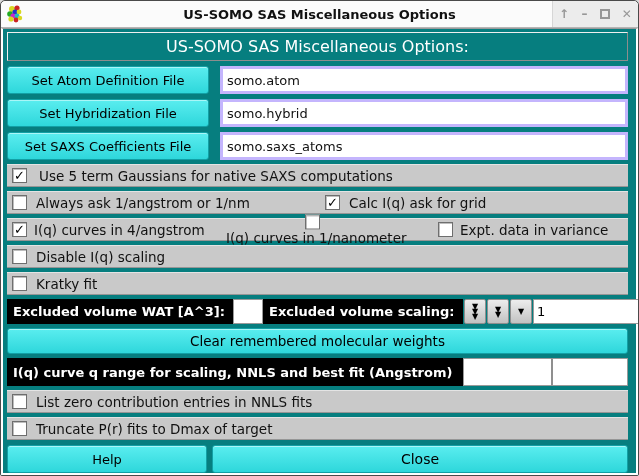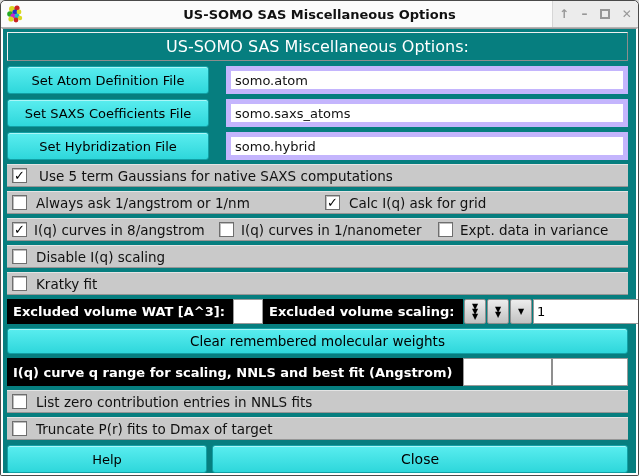--- a/index.html
+++ b/index.html
@@ -52,23 +52,23 @@
     color:#ffffff;font-size:16px;
   }
 
   .file-row{height:28px;flex:none;margin-top:5px;display:flex;}
   .cyan-btn{
     background:linear-gradient(#5aedef,#2ed7db);
     border:1px solid #12a0a5;border-radius:3px;
     color:#000;font-size:13px;cursor:pointer;
     box-shadow:inset 0 1px 0 #a9f6f7;
   }
-  .file-btn{width:202px;flex:none;margin-right:17px;}
+  .file-btn{width:202px;flex:none;margin-right:11px;}
   .field{
-    flex:1;min-width:0;background:#fff;border:5px solid #c4b5fd;
+    flex:1;min-width:0;background:#fff;border:3px solid #c4b5fd;
     font-size:13px;color:#111;padding:0 4px;border-radius:0;
   }
 
   .cb-row{
     height:23px;flex:none;margin-top:4px;position:relative;
     background:#c9c9c9;
     border-top:1px solid #e4e4e4;border-bottom:1px solid #969696;
   }
   .cb-item{position:absolute;top:50%;transform:translateY(-50%);display:flex;align-items:center;}
   .cb-box{
@@ -141,27 +141,27 @@
 
     <div class="header-band">
       <span>US-SOMO SAS Miscellaneous Options:</span>
     </div>
 
     <div class="file-row">
       <button class="cyan-btn file-btn">Set Atom Definition File</button>
       <input class="field" value="somo.atom" style="">
     </div>
     <div class="file-row">
+      <button class="cyan-btn file-btn">Set Hybridization File</button>
+      <input class="field" value="somo.hybrid" style="">
+    </div>
+    <div class="file-row">
       <button class="cyan-btn file-btn">Set SAXS Coefficients File</button>
       <input class="field" value="somo.saxs_atoms" style="">
     </div>
-    <div class="file-row">
-      <button class="cyan-btn file-btn">Set Hybridization File</button>
-      <input class="field" value="somo.hybrid" style="">
-    </div>
 
     <div class="cb-row">
       <div class="cb-item" style="left:5px;">
         <span class="cb-box">
             <span class="cb-mark">✓</span>
           </span>
         <span class="cb-label" style="margin-left:12px;">Use 5 term Gaussians for native SAXS computations</span>
       </div>
     </div>
 
@@ -178,23 +178,23 @@
           </span>
         <span class="cb-label">Calc I(q) ask for grid</span>
       </div>
     </div>
 
     <div class="cb-row">
       <div class="cb-item" style="left:5px;">
         <span class="cb-box">
             <span class="cb-mark">✓</span>
           </span>
-        <span class="cb-label" style="margin-left:7px;">I(q) curves in 8/angstrom</span>
-      </div>
-      <div class="cb-item" style="left:212px;">
+        <span class="cb-label" style="margin-left:7px;">I(q) curves in 4/angstrom</span>
+      </div>
+      <div class="cb-item" style="left:212px;flex-direction:column;">
         <span class="cb-box">
             <span class="cb-mark"></span>
           </span>
         <span class="cb-label" style="margin-left:7px;">I(q) curves in 1/nanometer</span>
       </div>
       <div class="cb-item" style="left:431px;">
         <span class="cb-box">
             <span class="cb-mark"></span>
           </span>
         <span class="cb-label" style="margin-left:7px;">Expt. data in variance</span>

